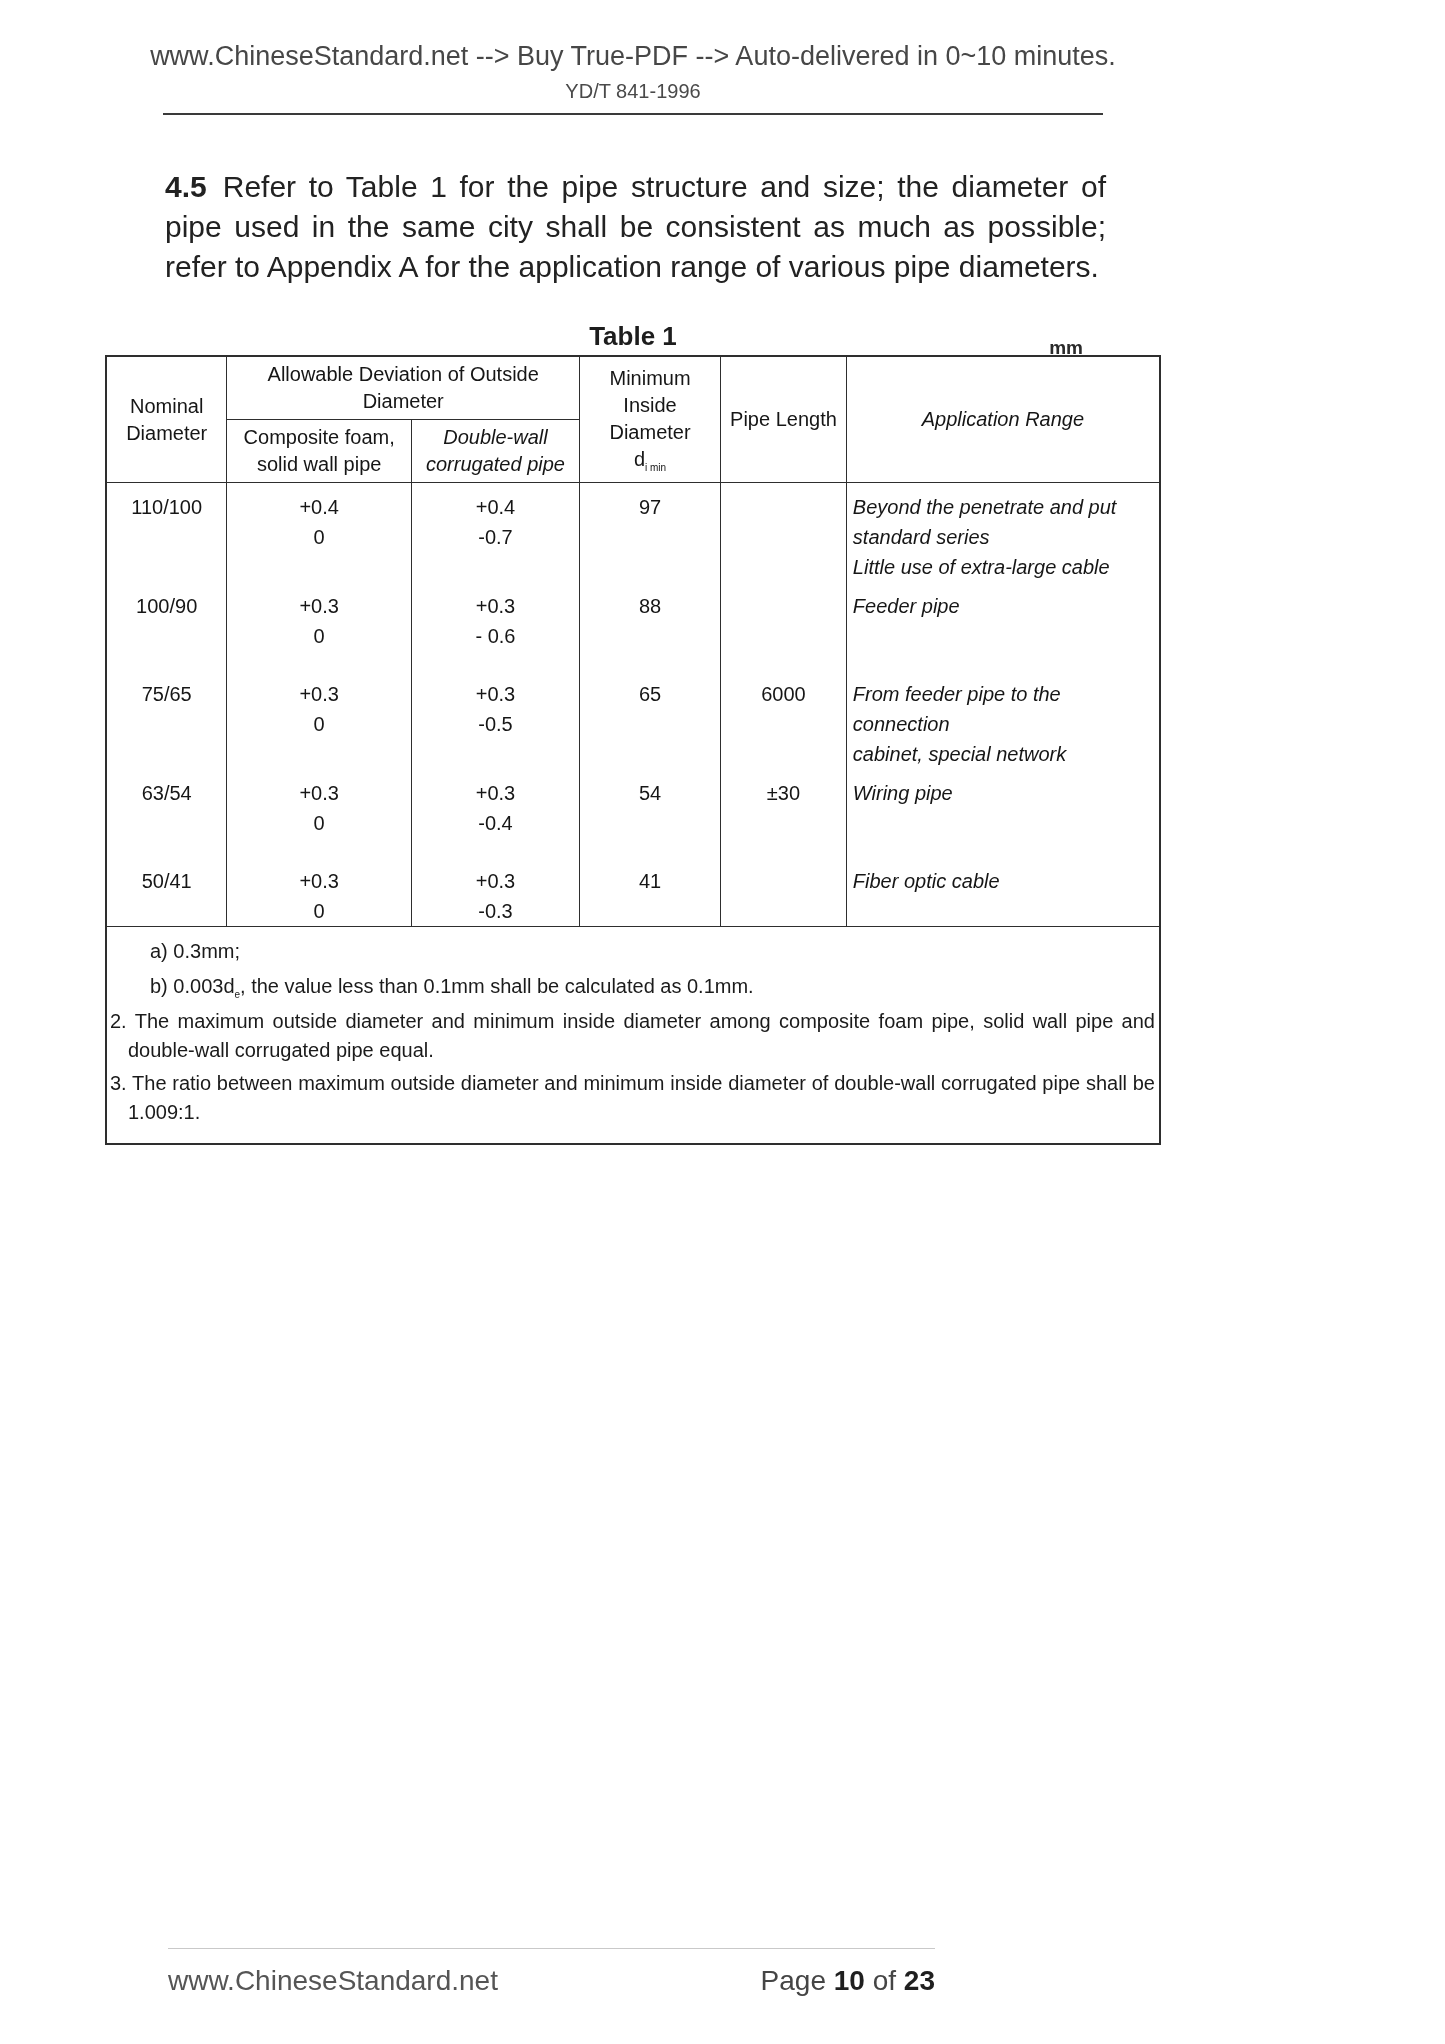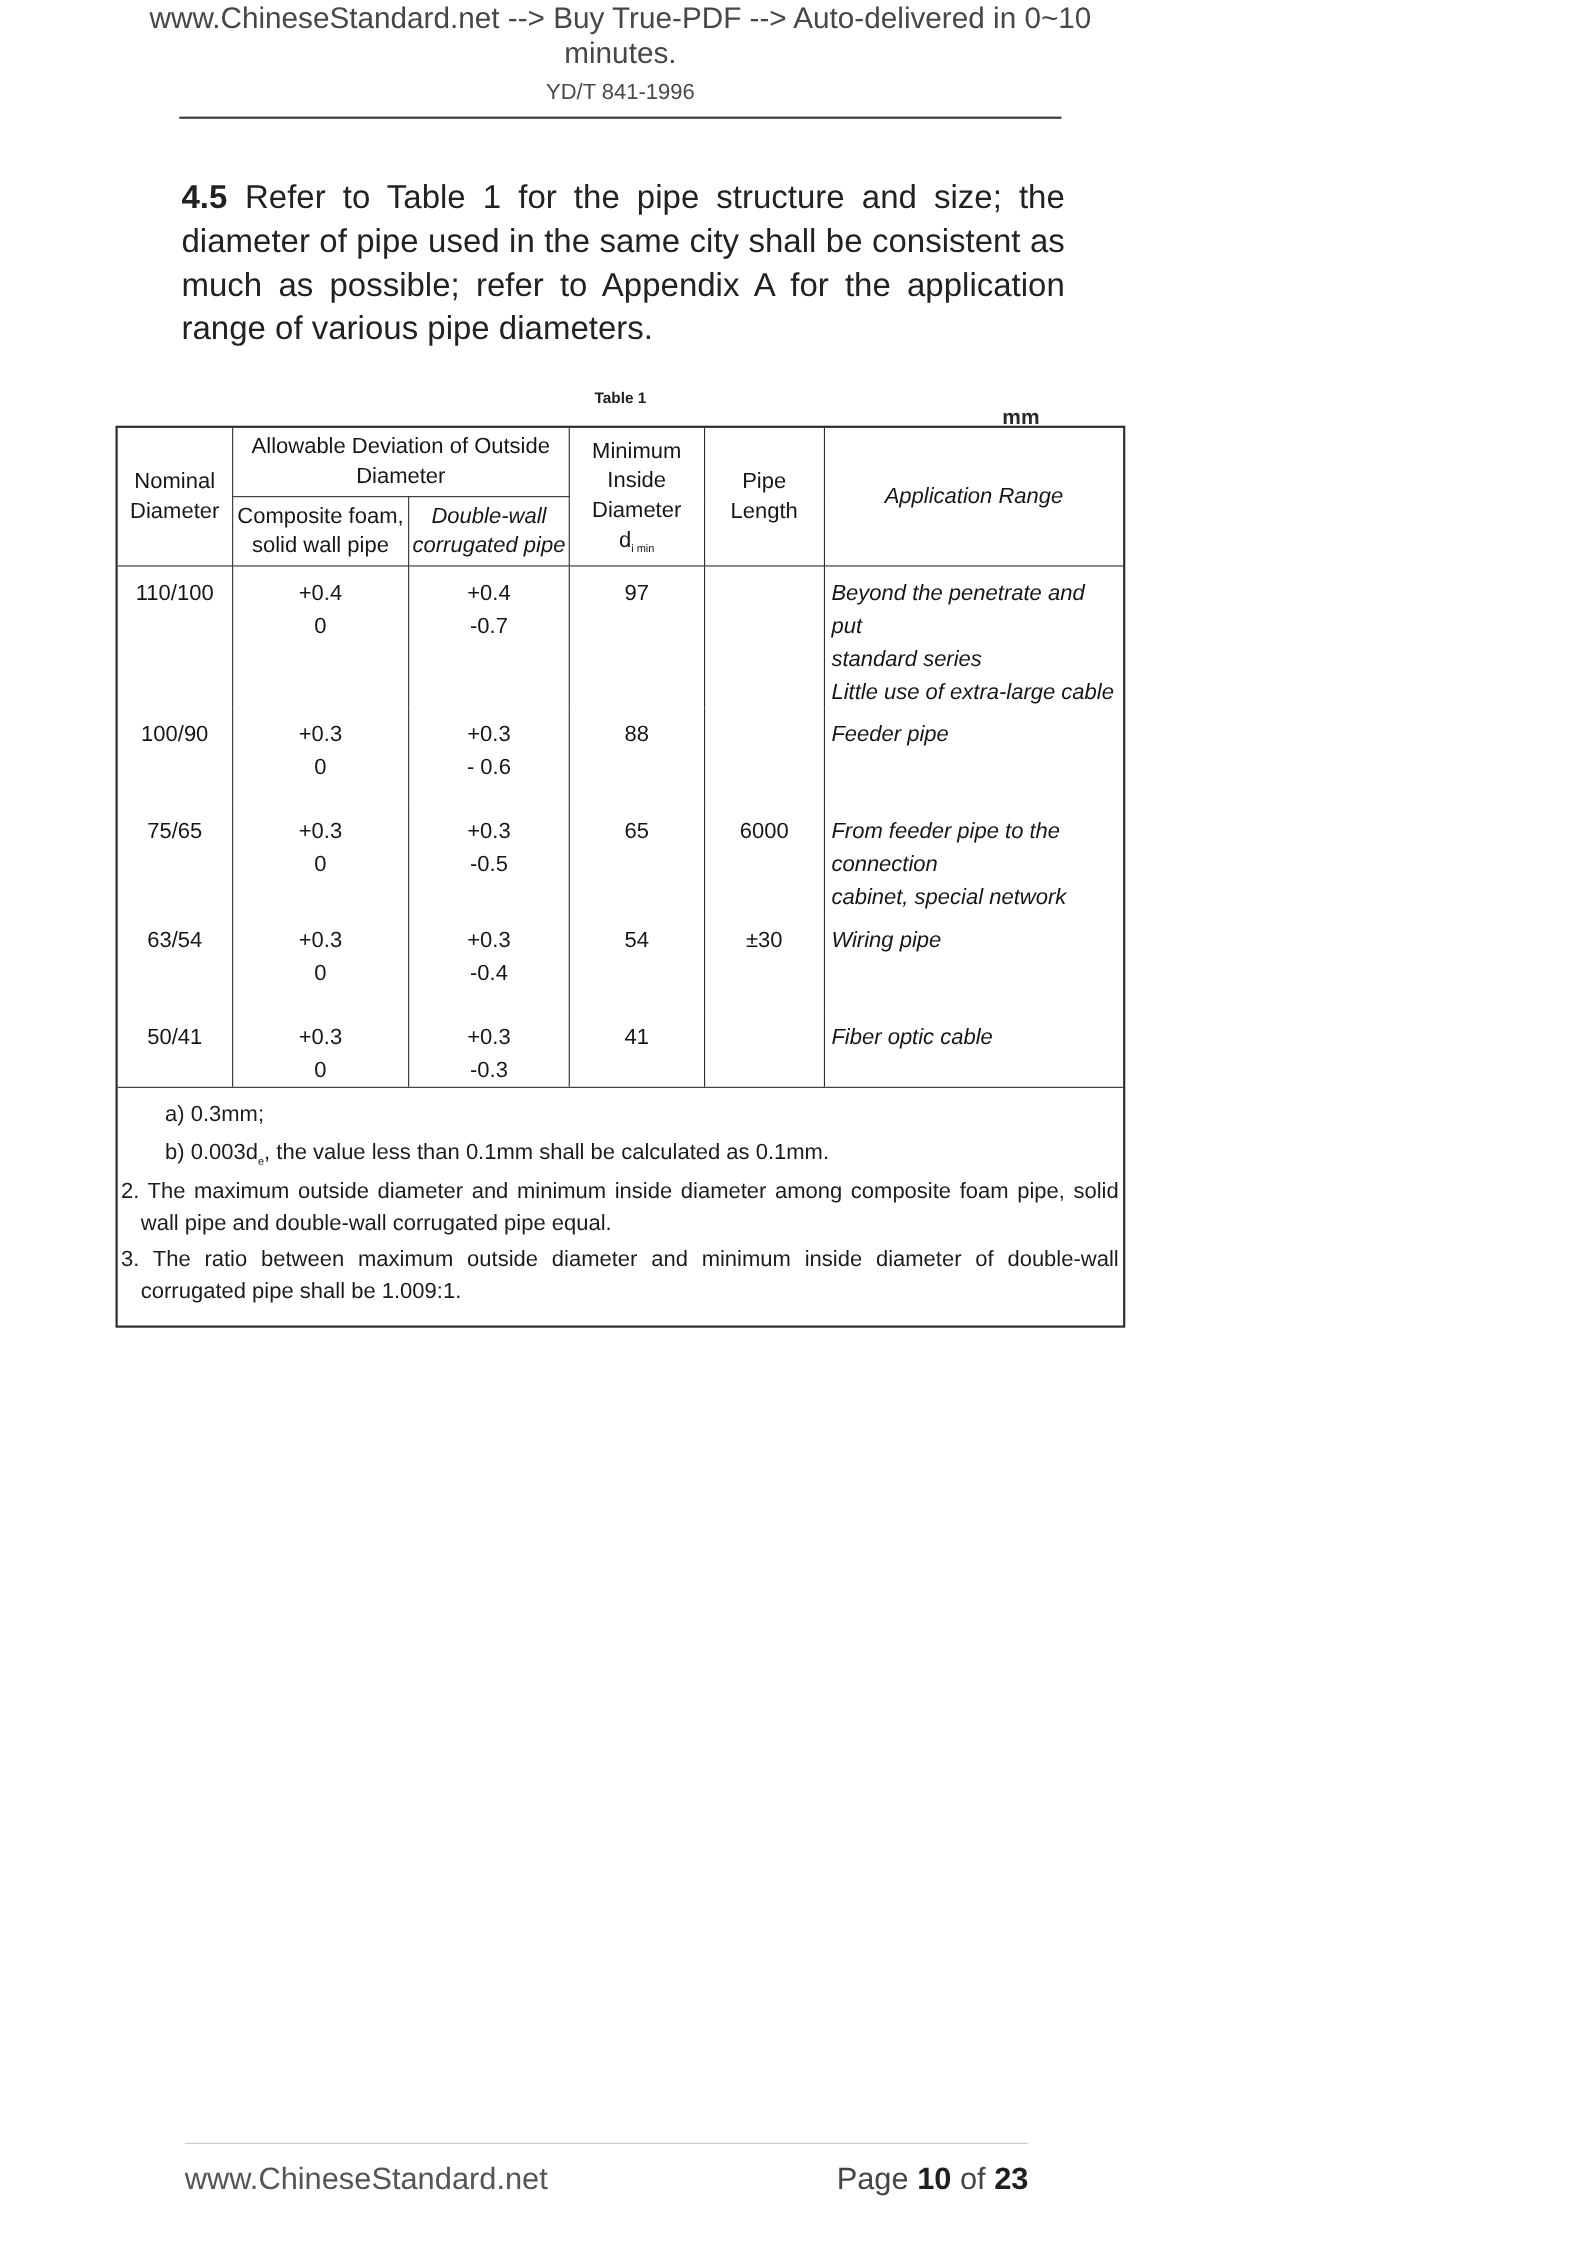--- a/index.html
+++ b/index.html
@@ -1,37 +1,37 @@
 <!DOCTYPE html>
 <html lang="en"><head>
 <meta charset="utf-8">
 <style>
   html,body{margin:0;padding:0;}
   body{
     width:1445px;height:2044px;position:relative;overflow:hidden;
     background:#ffffff;color:#1a1a1a;
     font-family:"Liberation Sans", sans-serif;
   }
-  .wrapper{width:918px;margin-left:105px;position:relative;}
+  .wrapper{width:1056px;margin-left:105px;padding-top:40px;position:relative;}
 
   
   .banner{font-size:27px;color:#474747;text-align:center;line-height:1.2;}
   .doc-code{font-size:20px;color:#4a4a4a;text-align:center;margin-top:8px;}
   .header-rule{border:none;border-top:2px solid #3a3a3a;margin:10px 58px 0 58px;}
 
   
   .section-para{
     margin:52px 55px 0 60px;font-size:30px;line-height:1.33;
     text-align:justify;color:#222;
   }
   .sec-num{font-weight:bold;margin-right:16px;}
 
   
   .caption-bar{position:relative;margin-top:34px;height:26px;}
-  .tbl-caption{font-weight:bold;font-size:14px;text-align:center;color:#1d1d1d;}
+  .tbl-caption{font-weight:bold;font-size:26px;text-align:center;color:#1d1d1d;}
   .tbl-unit{position:absolute;right:78px;top:16px;font-size:19px;font-weight:bold;color:#2a2a2a;}
 
   
   .table-box{border:2px solid #2e2e2e;margin-top:8px;}
   table{width:100%;border-collapse:collapse;table-layout:fixed;font-size:20px;color:#161616;}
   th,td{border:1.5px solid #2e2e2e;padding:0;}
   th{font-weight:normal;text-align:center;vertical-align:middle;line-height:1.35;padding:4px 2px;}
   thead tr:first-child th{border-top:none;}
   th:first-child,td:first-child{border-left:none;}
   th:last-child,td:last-child{border-right:none;font-style:italic;}

